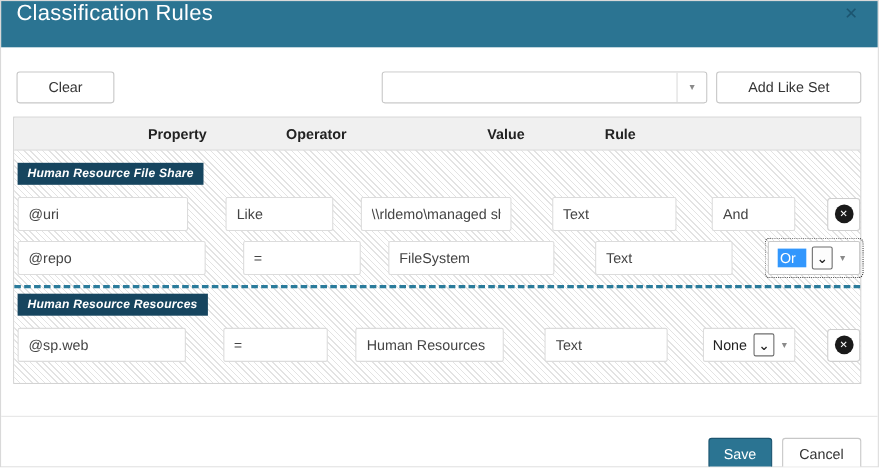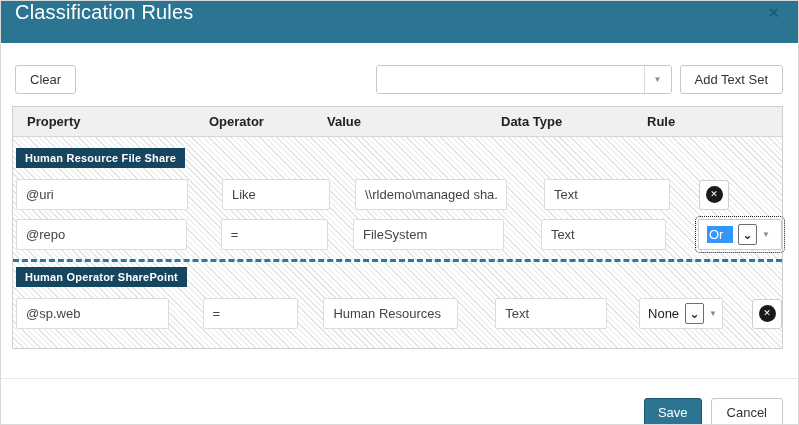--- a/index.html
+++ b/index.html
@@ -42,21 +42,21 @@
   .toolbar {
     display: flex; align-items: center;
     padding: 22px 15px 10px 14px;
   }
   .btn {
     background: #ffffff;
     border: 1px solid #c7c7c7;
     border-radius: 3px;
     font-size: 13px;
     color: #333;
-    padding: 6px 14px;
+    padding: 6px 28px;
     cursor: pointer;
     font-family: inherit;
   }
   .toolbar .spacer { flex: 1; }
   .combo {
     display: flex; align-items: stretch;
     width: 296px; height: 29px;
     background: #fff;
     border: 1px solid #c7c7c7;
     border-radius: 3px;
@@ -79,21 +79,21 @@
   .rules-table {
     margin: 2px 15px 0 11px;
     border: 1px solid #cfcfcf;
   }
   .thead {
     display: flex;
     background: #f0f0f0;
     border-bottom: 1px solid #d6d6d6;
     height: 30px;
     align-items: center;
-    font-size: 13px; font-weight: 700; color: #222;
+    font-size: 13px; font-weight: 700; color: #222; text-align: right;
   }
   .tbody {
     background:
       repeating-linear-gradient(45deg,
         #ffffff 0px, #ffffff 3px,
         #e3e3e3 3px, #e3e3e3 4px);
     padding: 6px 0 10px 0;
   }
   
   .c-prop { width: 172px; margin-left: 3px; }
@@ -106,20 +106,21 @@
   .thead .c-op, .thead .c-val, .thead .c-dt { padding-left: 2px; }
   .thead .c-join { padding-left: 5px; }
   .group-badge {
     display: inline-block;
     margin: 5px 0 4px 3px;
     background: #16455f;
     color: #ffffff;
     font-size: 11px; font-weight: 700;
     padding: 4px 9px;
     letter-spacing: 0.2px;
+    font-style: italic;
   }
   .rule-row {
     display: flex; align-items: center;
     margin: 7px 0 9px 0;
     height: 31px;
     gap: 15px;
   }
   .rule-row input[type="text"] {
     width: 100%; height: 31px;
     border: 1px solid #dcdcdc;
@@ -215,44 +216,44 @@
 
   <div class="toolbar">
     <button class="btn">Clear</button>
     <div class="spacer"></div>
     <div class="combo">
       <input type="text" value="" style="">
       <span class="arrow-btn">
           <span>▼</span>
         </span>
     </div>
-    <button class="btn add-btn">Add Text Set</button>
+    <button class="btn add-btn">Add Like Set</button>
   </div>
 
   <div class="rules-table">
 
     <div class="thead">
       <div class="c-prop">Property</div>
       <div class="c-op">Operator</div>
       <div class="c-val">Value</div>
-      <div class="c-dt">Data Type</div>
       <div class="c-join">Rule</div>
     </div>
 
     <div class="tbody">
 
       <div>
         <span class="group-badge">Human Resource File Share</span>
 
         
         <div class="rule-row">
           <span class="c-prop"><input type="text" value="@uri" style=""></span>
           <span class="c-op"><input type="text" value="Like" style=""></span>
           <span class="c-val"><input type="text" value="\\rldemo\managed sha..." style=""></span>
           <span class="c-dt"><input type="text" value="Text" style=""></span>
+          <span class="c-join"><input type="text" value="And" style=""></span>
           <span class="c-del">
             <span class="del-btn">
               <span class="del-glyph">✕</span>
             </span>
           </span>
         </div>
 
         
         <div class="rule-row">
           <span class="c-prop"><input type="text" value="@repo" style=""></span>
@@ -265,21 +266,21 @@
               <span class="chevron-box">⌄</span>
               <span class="mini-arrow">▼</span>
             </span>
           </span>
         </div>
       </div>
 
       <div class="ruleset-divider"></div>
 
       <div>
-        <span class="group-badge">Human Operator SharePoint</span>
+        <span class="group-badge">Human Resource Resources</span>
 
         
         <div class="rule-row">
           <span class="c-prop"><input type="text" value="@sp.web" style=""></span>
           <span class="c-op"><input type="text" value="=" style=""></span>
           <span class="c-val"><input type="text" value="Human Resources" style=""></span>
           <span class="c-dt"><input type="text" value="Text" style=""></span>
           <span class="c-join">
             <span class="join-combo">
               <span class="join-value">None</span>

